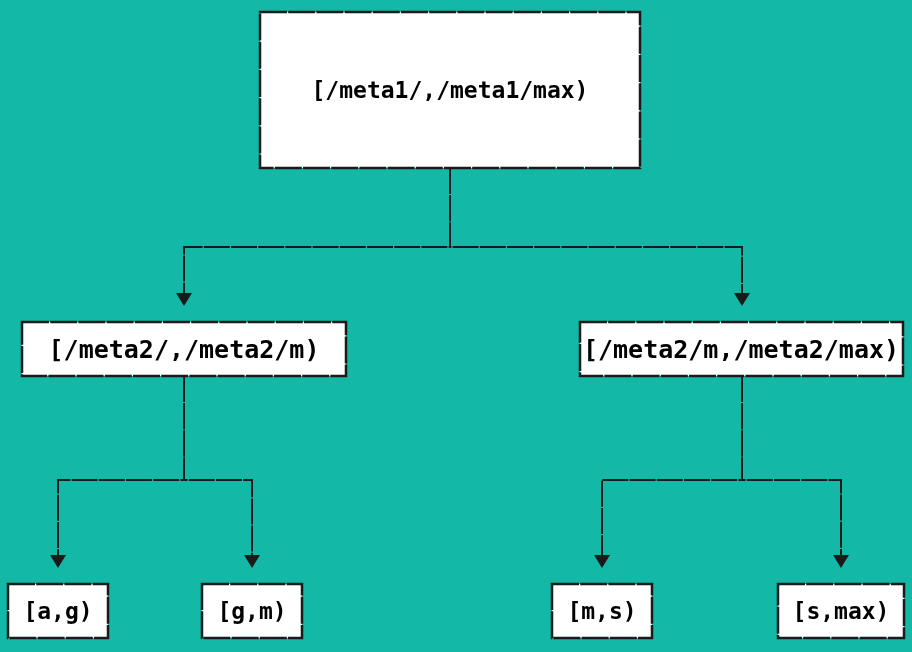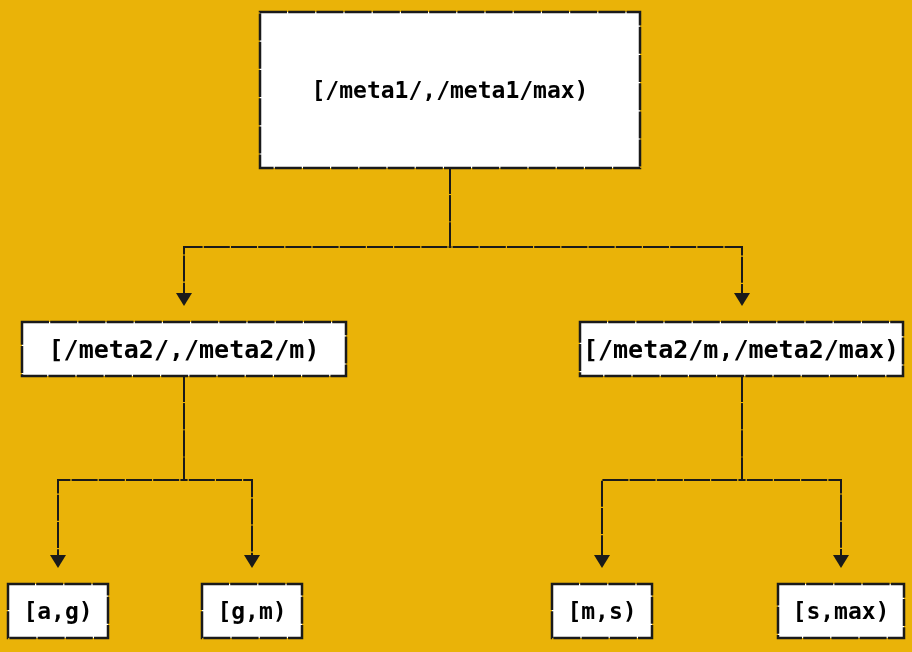--- a/index.html
+++ b/index.html
@@ -7,21 +7,21 @@
     padding: 0;
     background: #ffffff;
     width: 912px;
     height: 652px;
     overflow: hidden;
   }
   .stage {
     position: relative;
     width: 912px;
     height: 652px;
-    background: #eab308;
+    background: #14b8a6;
   }
   svg { display: block; }
   .node-box {
     fill: #ffffff;
     stroke: #1a1a1a;
     stroke-width: 2.5;
     stroke-dasharray: 27 1.2;
   }
   .edge {
     fill: none;

